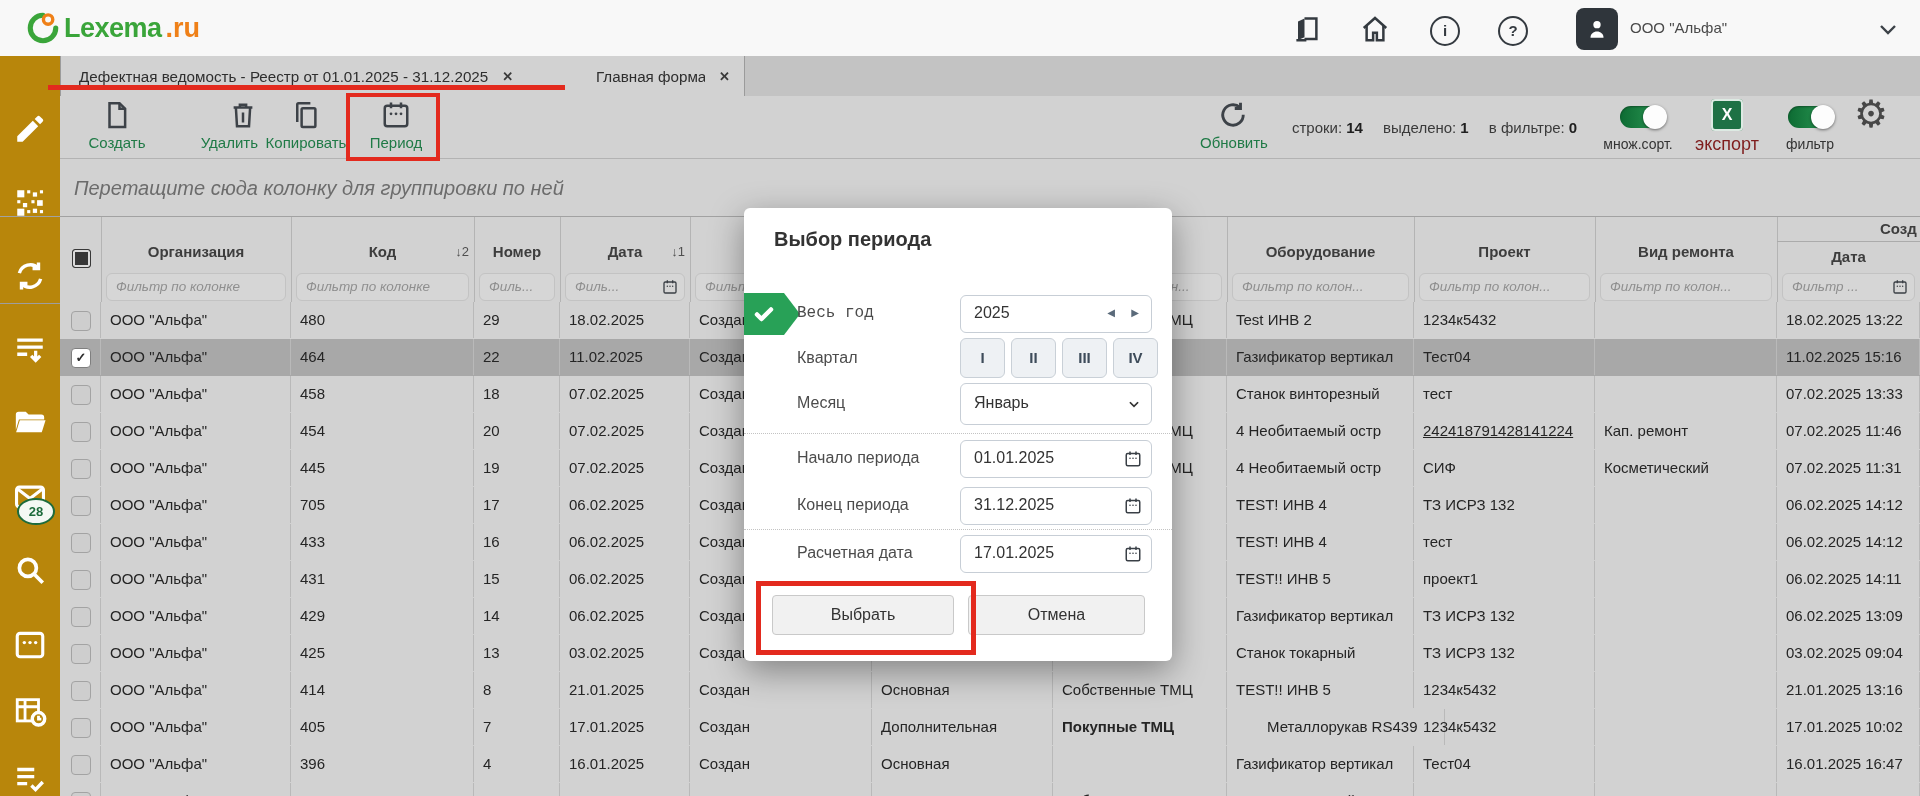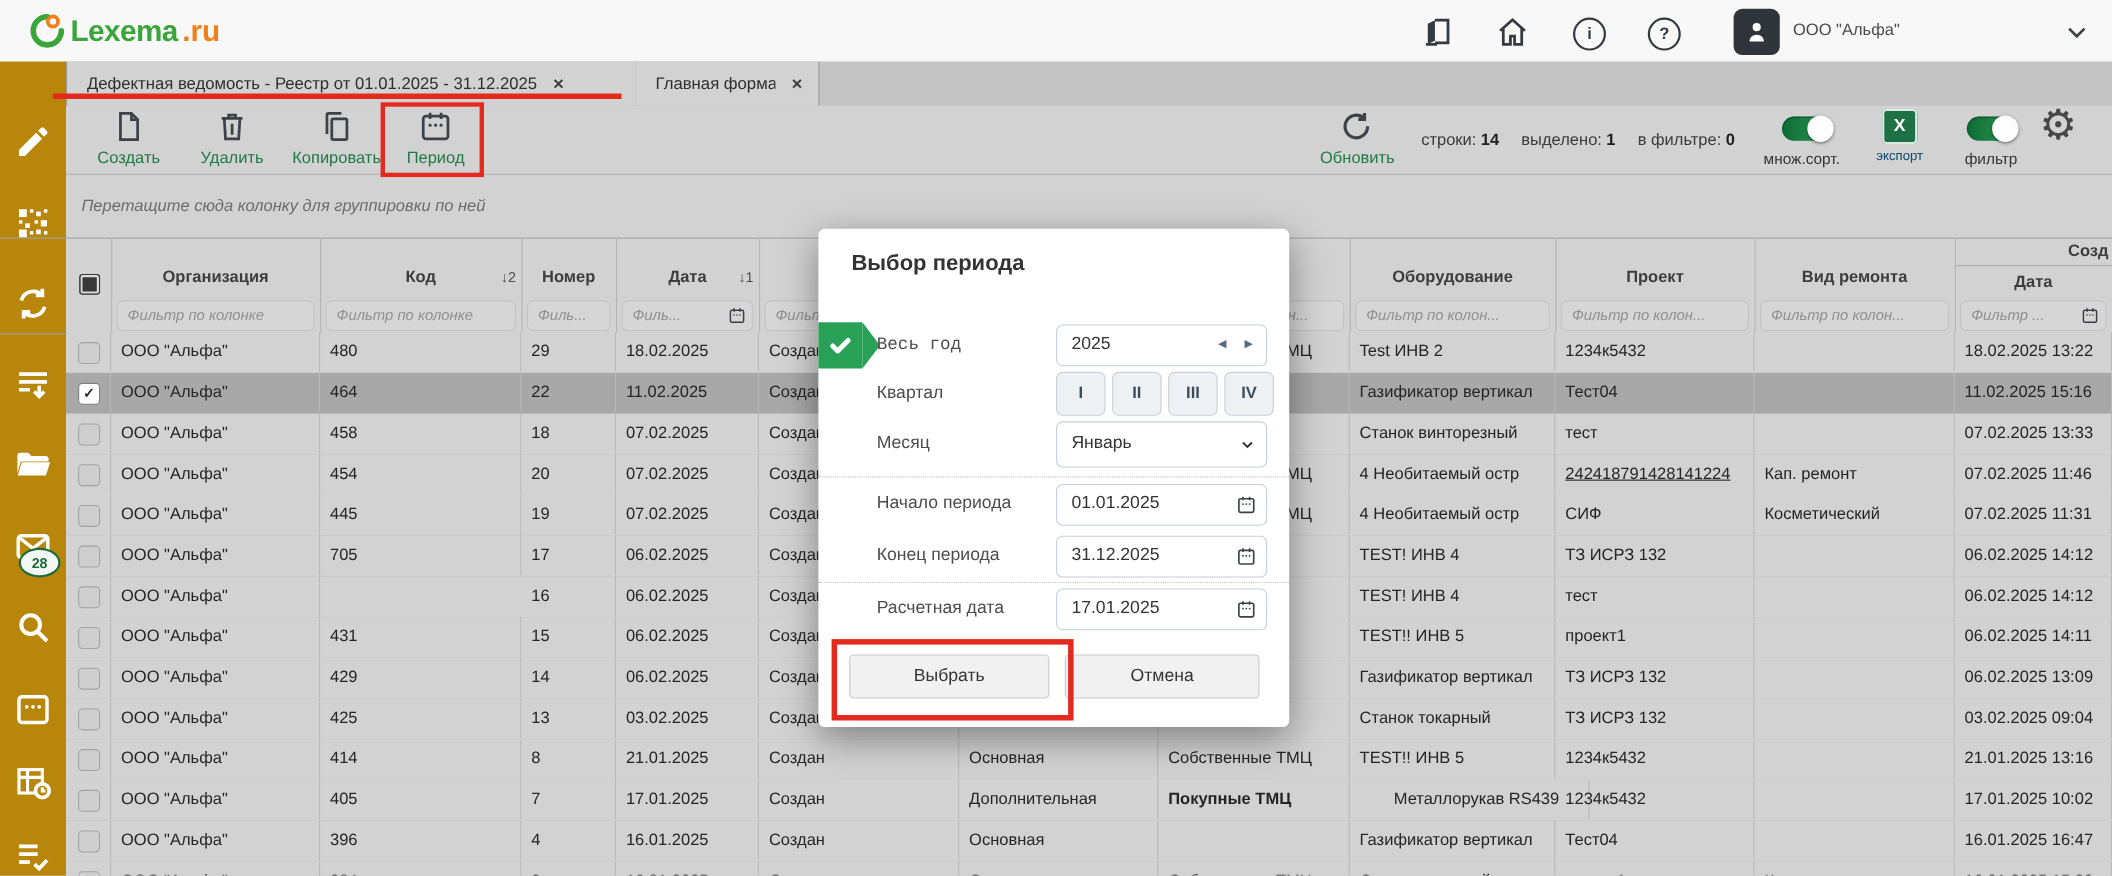--- a/index.html
+++ b/index.html
@@ -41,27 +41,27 @@
   #stats b{color:#1f1f1f;margin-left:4px;}
   #stats .gap{display:inline-block;width:16px;}
   .toggle{width:46px;height:22px;border-radius:11px;background:linear-gradient(90deg,#0d6b33,#2f9e58);
     box-shadow:inset 0 1px 2px rgba(0,0,0,.35);}
   .toggle::after{content:'';position:absolute;right:-1px;top:-1px;width:24px;height:24px;border-radius:50%;
     background:#fdfdfd;box-shadow:0 1px 3px rgba(0,0,0,.5);}
   .tgl-label{top:134px;height:20px;line-height:20px;font-size:14px;color:#333;text-align:center;}
   #excel-btn{left:1711px;top:99px;width:32px;height:32px;background:#1e7145;border-radius:4px;
     box-shadow:inset 0 0 0 2px rgba(255,255,255,.85);color:#fff;text-align:center;line-height:32px;
     font-size:16px;font-weight:700;}
-  #export-label{left:1687px;top:134px;width:80px;text-align:center;font-size:12px;color:#0c4a6e;}
+  #export-label{left:1687px;top:134px;width:80px;text-align:center;font-size:18px;color:#7f1d1d;}
   #gear{left:1854px;top:92px;font-size:38px;color:#474747;line-height:44px;}
 
   
   #groupbar{left:60px;top:158px;width:1860px;height:58px;border-top:1px solid #b3b3b3;}
   #groupbar .gtxt{position:absolute;left:14px;top:0;height:58px;line-height:58px;
-    font-style:italic;font-size:15px;color:#6c6c6c;}
+    font-style:italic;font-size:20px;color:#6c6c6c;}
   #thead{left:0;top:216px;width:1920px;height:86px;border-top:1px solid #a2a2a2;border-bottom:1px solid #9e9e9e;}
   .hcell{position:absolute;top:0;height:86px;border-right:1px solid #b4b4b4;overflow:hidden;}
   .ht{position:absolute;left:0;right:0;top:12px;height:46px;line-height:46px;text-align:center;
     font-weight:700;font-size:15px;color:#3d3d3d;white-space:nowrap;}
   .hsort{position:absolute;right:5px;top:12px;height:46px;line-height:46px;font-size:13px;color:#4f4f4f;font-weight:400;}
   .hgroup{position:absolute;left:103px;top:2px;height:20px;line-height:20px;font-weight:700;font-size:15px;color:#3d3d3d;}
   .hgline{position:absolute;left:0;right:0;top:24px;border-top:1px solid #ababab;}
   .filt{position:absolute;left:5px;right:5px;top:56px;height:26px;background:#d6d6d6;border:1px solid #c3c3c3;
     border-radius:6px;line-height:26px;padding-left:9px;font-style:italic;font-size:13.5px;color:#8f8f8f;
     overflow:hidden;white-space:nowrap;}
@@ -231,21 +231,21 @@
       <span class="tlabel">Главная форма</span>
       <span class="tclose">✕</span>
     </div>
   </div>
 
   <div id="toolbar-left">
       <div class="tb-btn abs" style="left: 70px; width: 94px;"><div class="tb-ic"><svg viewBox="0 0 24 24" fill="none" stroke="currentColor" stroke-width="2">
             <path d="M6 2.5h8l4.5 4.5v14.5H6z"></path>
             <path d="M14 2.5V7h4.5"></path>
           </svg></div><div class="tb-label">Создать</div></div>
-      <div class="tb-btn abs" style="left: 164px; width: 94px;"><div class="tb-ic"><svg viewBox="0 0 24 24" fill="none" stroke="currentColor" stroke-width="2">
+      <div class="tb-btn abs" style="left: 164px; width: 94px; text-align: right;"><div class="tb-ic"><svg viewBox="0 0 24 24" fill="none" stroke="currentColor" stroke-width="2">
             <path d="M4.5 6h15"></path>
             <path d="M9.5 6V3.8h5V6"></path>
             <path d="M6.3 6l.9 15h9.6l.9-15"></path>
             <path d="M12 10v8"></path>
           </svg></div><div class="tb-label">Удалить</div></div>
       <div class="tb-btn abs" style="left: 258px; width: 96px;"><div class="tb-ic"><svg viewBox="0 0 24 24" fill="none" stroke="currentColor" stroke-width="2">
             <rect x="8.5" y="6.5" width="11" height="15" rx="1"></rect>
             <path d="M5 17.5V3.5a1 1 0 0 1 1-1h9.5"></path>
           </svg></div><div class="tb-label">Копировать</div></div>
       <div class="tb-btn abs" style="left: 354px; width: 84px;"><div class="tb-ic"><svg viewBox="0 0 24 24" fill="none" stroke="currentColor" stroke-width="2">
@@ -444,20 +444,21 @@
         <div class="tcell" style="left: 1167px; width: 177px;">TEST! ИНВ 4</div>
         <div class="tcell" style="left: 1354px; width: 171px;">ТЗ ИСРЗ 132</div>
         <div class="tcell" style="left: 1535px; width: 172px;"></div>
         <div class="tcell" style="left: 1717px; width: 133px;">06.02.2025 14:12</div>
       </div>
       <div class="trow" style="top: 222px;">
         <div class="tcell" style="left: 0px; width: 40px; padding-left: 0px;">
           <div class="cb"></div>
         </div>
         <div class="tcell" style="left: 41px; width: 180px;">ООО "Альфа"</div>
+        <div class="tcell" style="left: 231px; width: 173px;">433</div>
         <div class="tcell" style="left: 414px; width: 76px;">16</div>
         <div class="tcell" style="left: 500px; width: 120px;">06.02.2025</div>
         <div class="tcell" style="left: 630px; width: 172px;">Создан</div>
         <div class="tcell" style="left: 812px; width: 171px;"></div>
         <div class="tcell" style="left: 993px; width: 164px;"></div>
         <div class="tcell" style="left: 1167px; width: 177px;">TEST! ИНВ 4</div>
         <div class="tcell" style="left: 1354px; width: 171px;">тест</div>
         <div class="tcell" style="left: 1535px; width: 172px;"></div>
         <div class="tcell" style="left: 1717px; width: 133px;">06.02.2025 14:12</div>
       </div>

